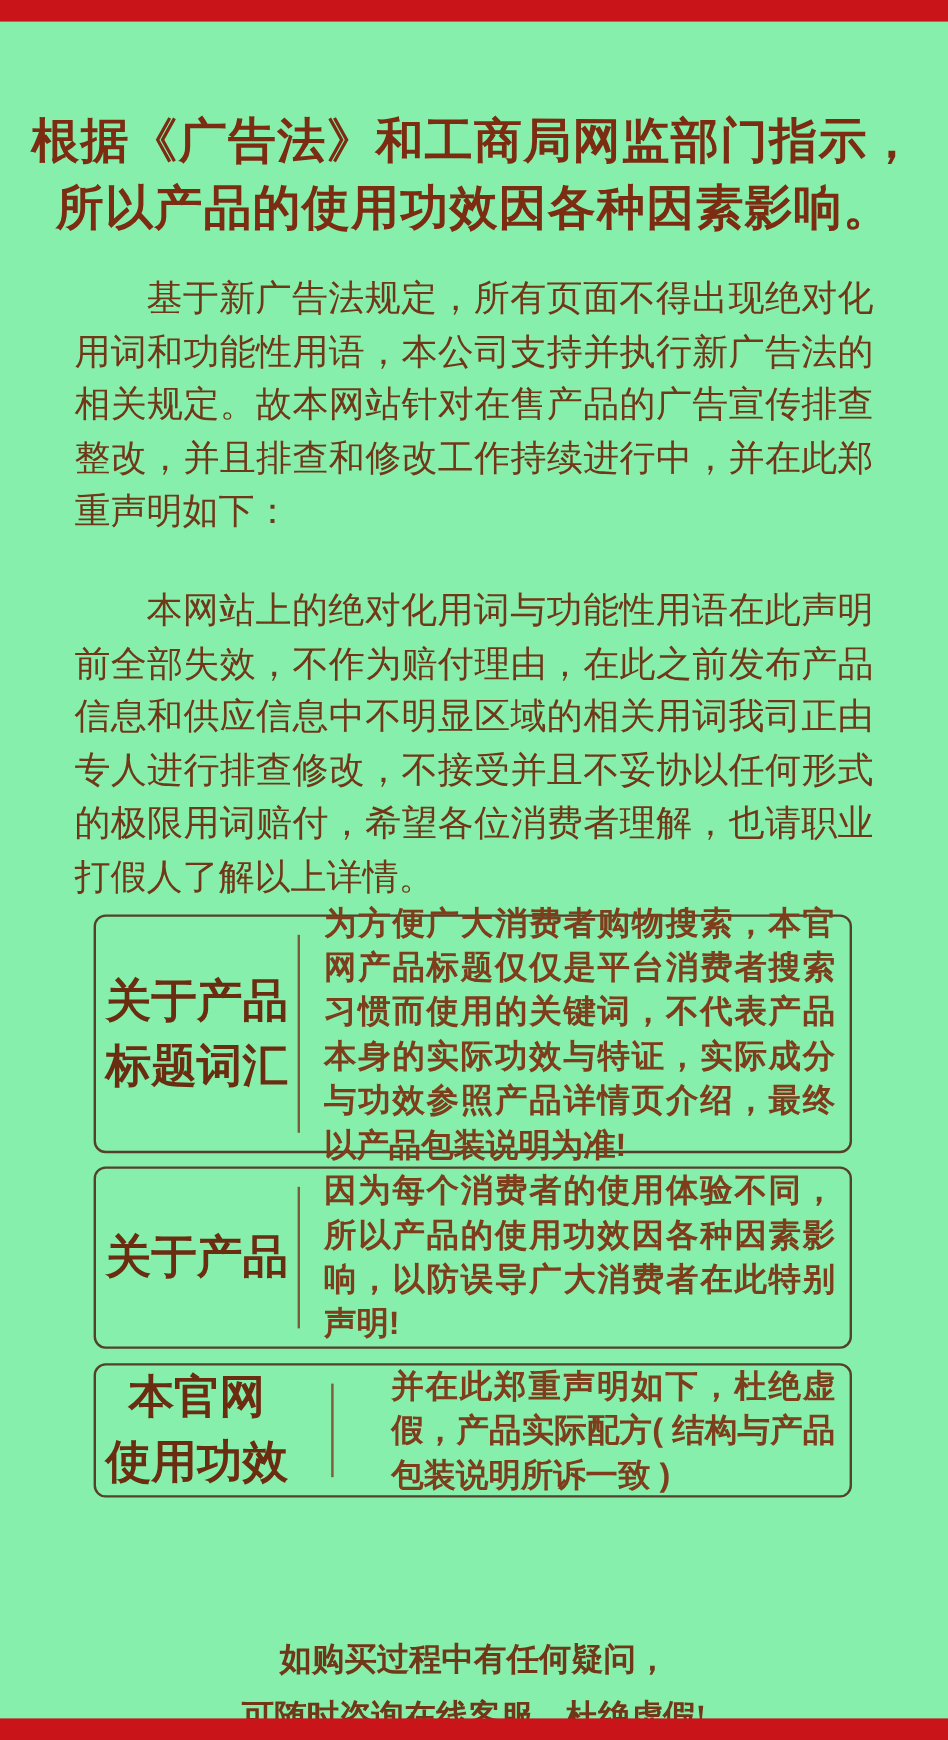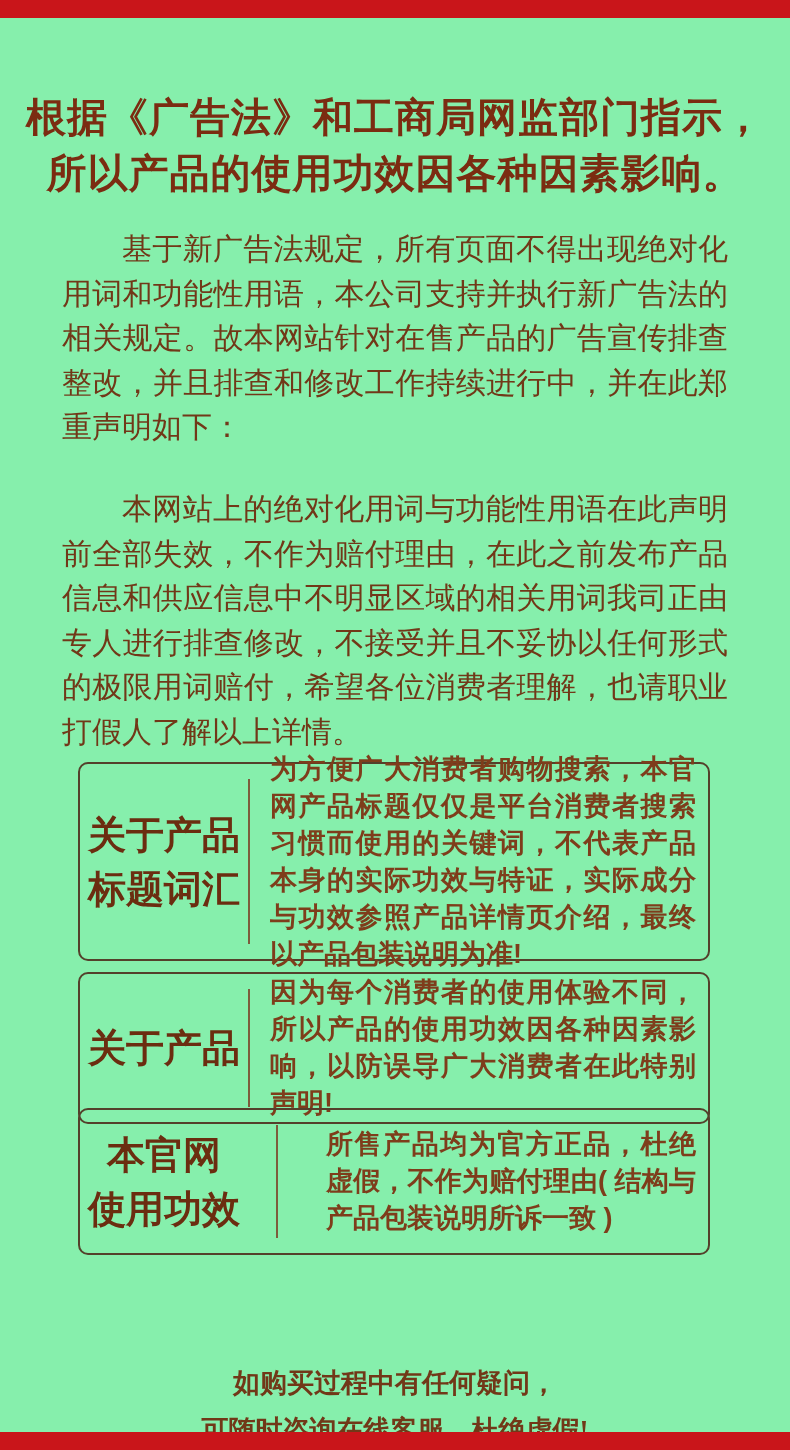--- a/index.html
+++ b/index.html
@@ -51,21 +51,21 @@
     left: 78px;
     width: 632px;
     border: 2px solid #54402b;
     border-radius: 10px;
     display: flex;
     align-items: center;
     background: transparent;
   }
   .notice-box.b1 { top: 762px; height: 199px; }
   .notice-box.b2 { top: 972px; height: 152px; }
-  .notice-box.b3 { top: 1108px; height: 147px; gap: 28px; }
+  .notice-box.b3 { top: 1136px; height: 112px; gap: 28px; }
 
   .box-label {
     width: 168px;
     flex: none;
     text-align: center;
     font-weight: bold;
     font-size: 38px;
     line-height: 54px;
     color: #6b2d10;
   }
@@ -130,21 +130,21 @@
     <div class="box-divider"></div>
     <div class="box-text">因为每个消费者的使用体验不同，所以产品的使用功效因各种因素影响，以防误导广大消费者在此特别声明!</div>
   </div>
 
   <div class="notice-box b3">
     <div class="box-label">
       <div>本官网</div>
       <div>使用功效</div>
     </div>
     <div class="box-divider"></div>
-    <div class="box-text">所售产品均为官方正品，杜绝虚假，不作为赔付理由( 结构与产品包装说明所诉一致 )</div>
+    <div class="box-text">并在此郑重声明如下，杜绝虚假，产品实际配方( 结构与产品包装说明所诉一致 )</div>
   </div>
 
   <div class="footer-note">
     <div>如购买过程中有任何疑问，</div>
     <div>可随时咨询在线客服，杜绝虚假!</div>
   </div>
 
   <div class="accent-bar bottom"></div>
 
 </div>

